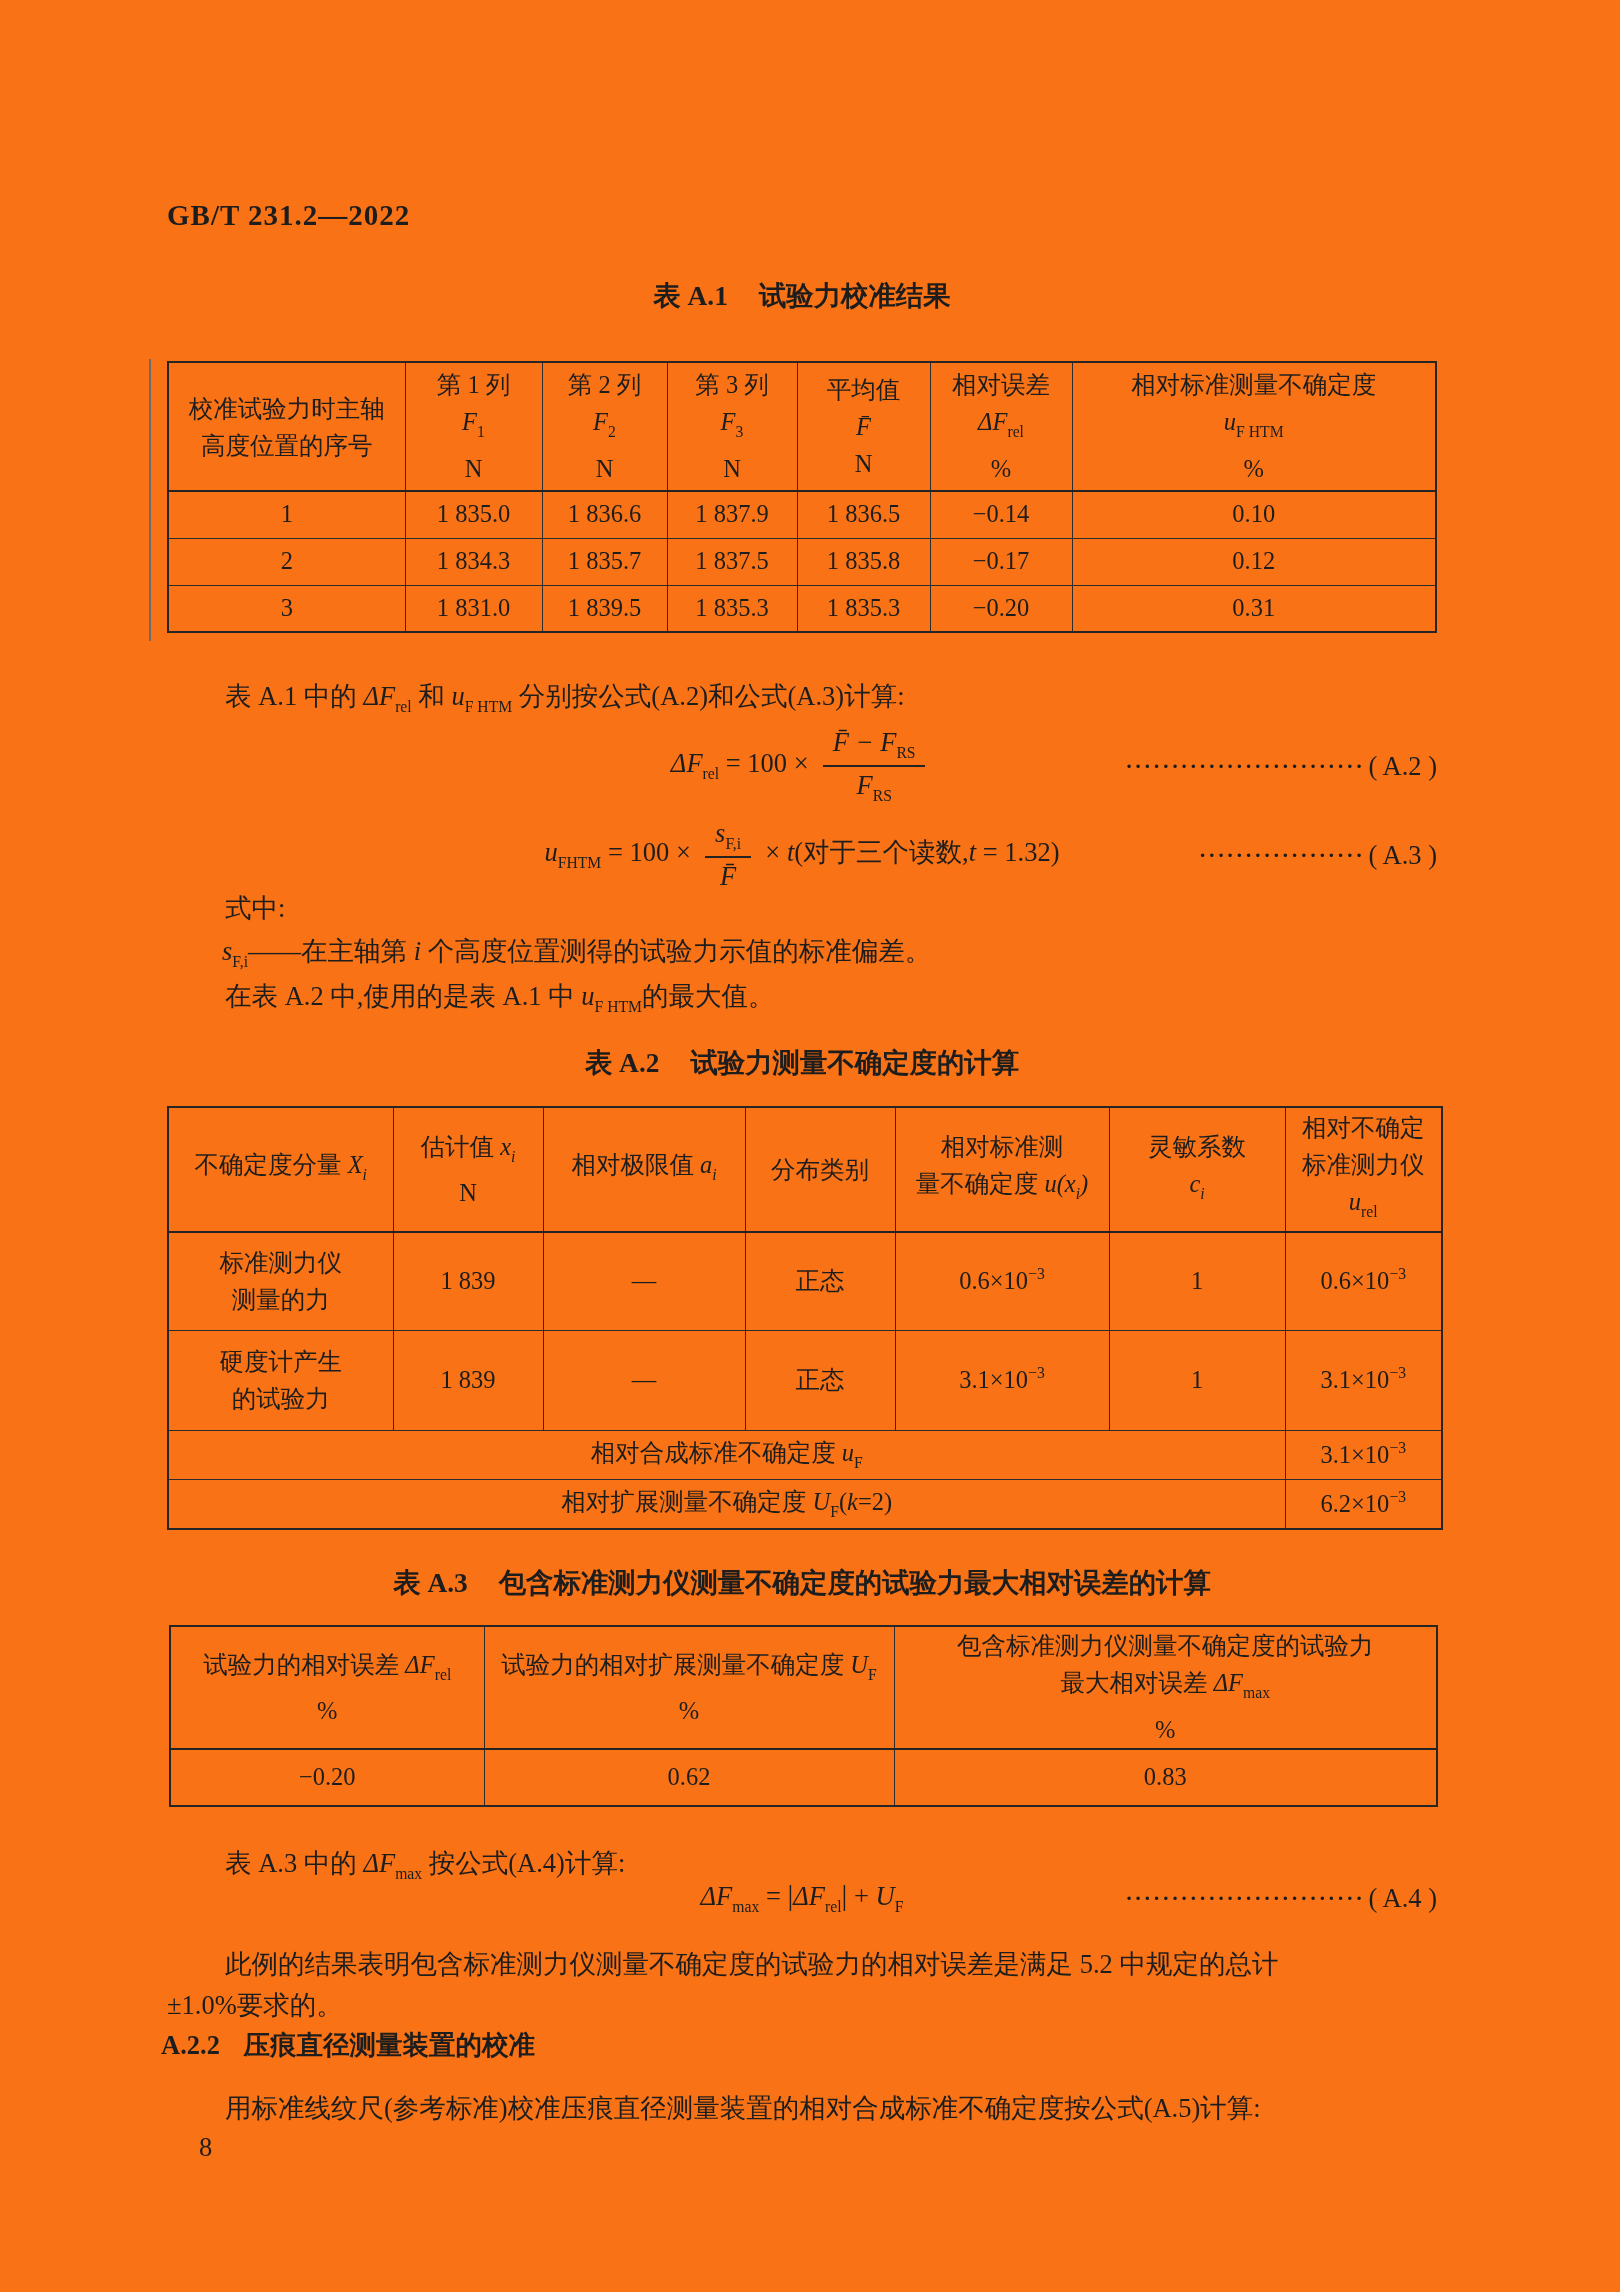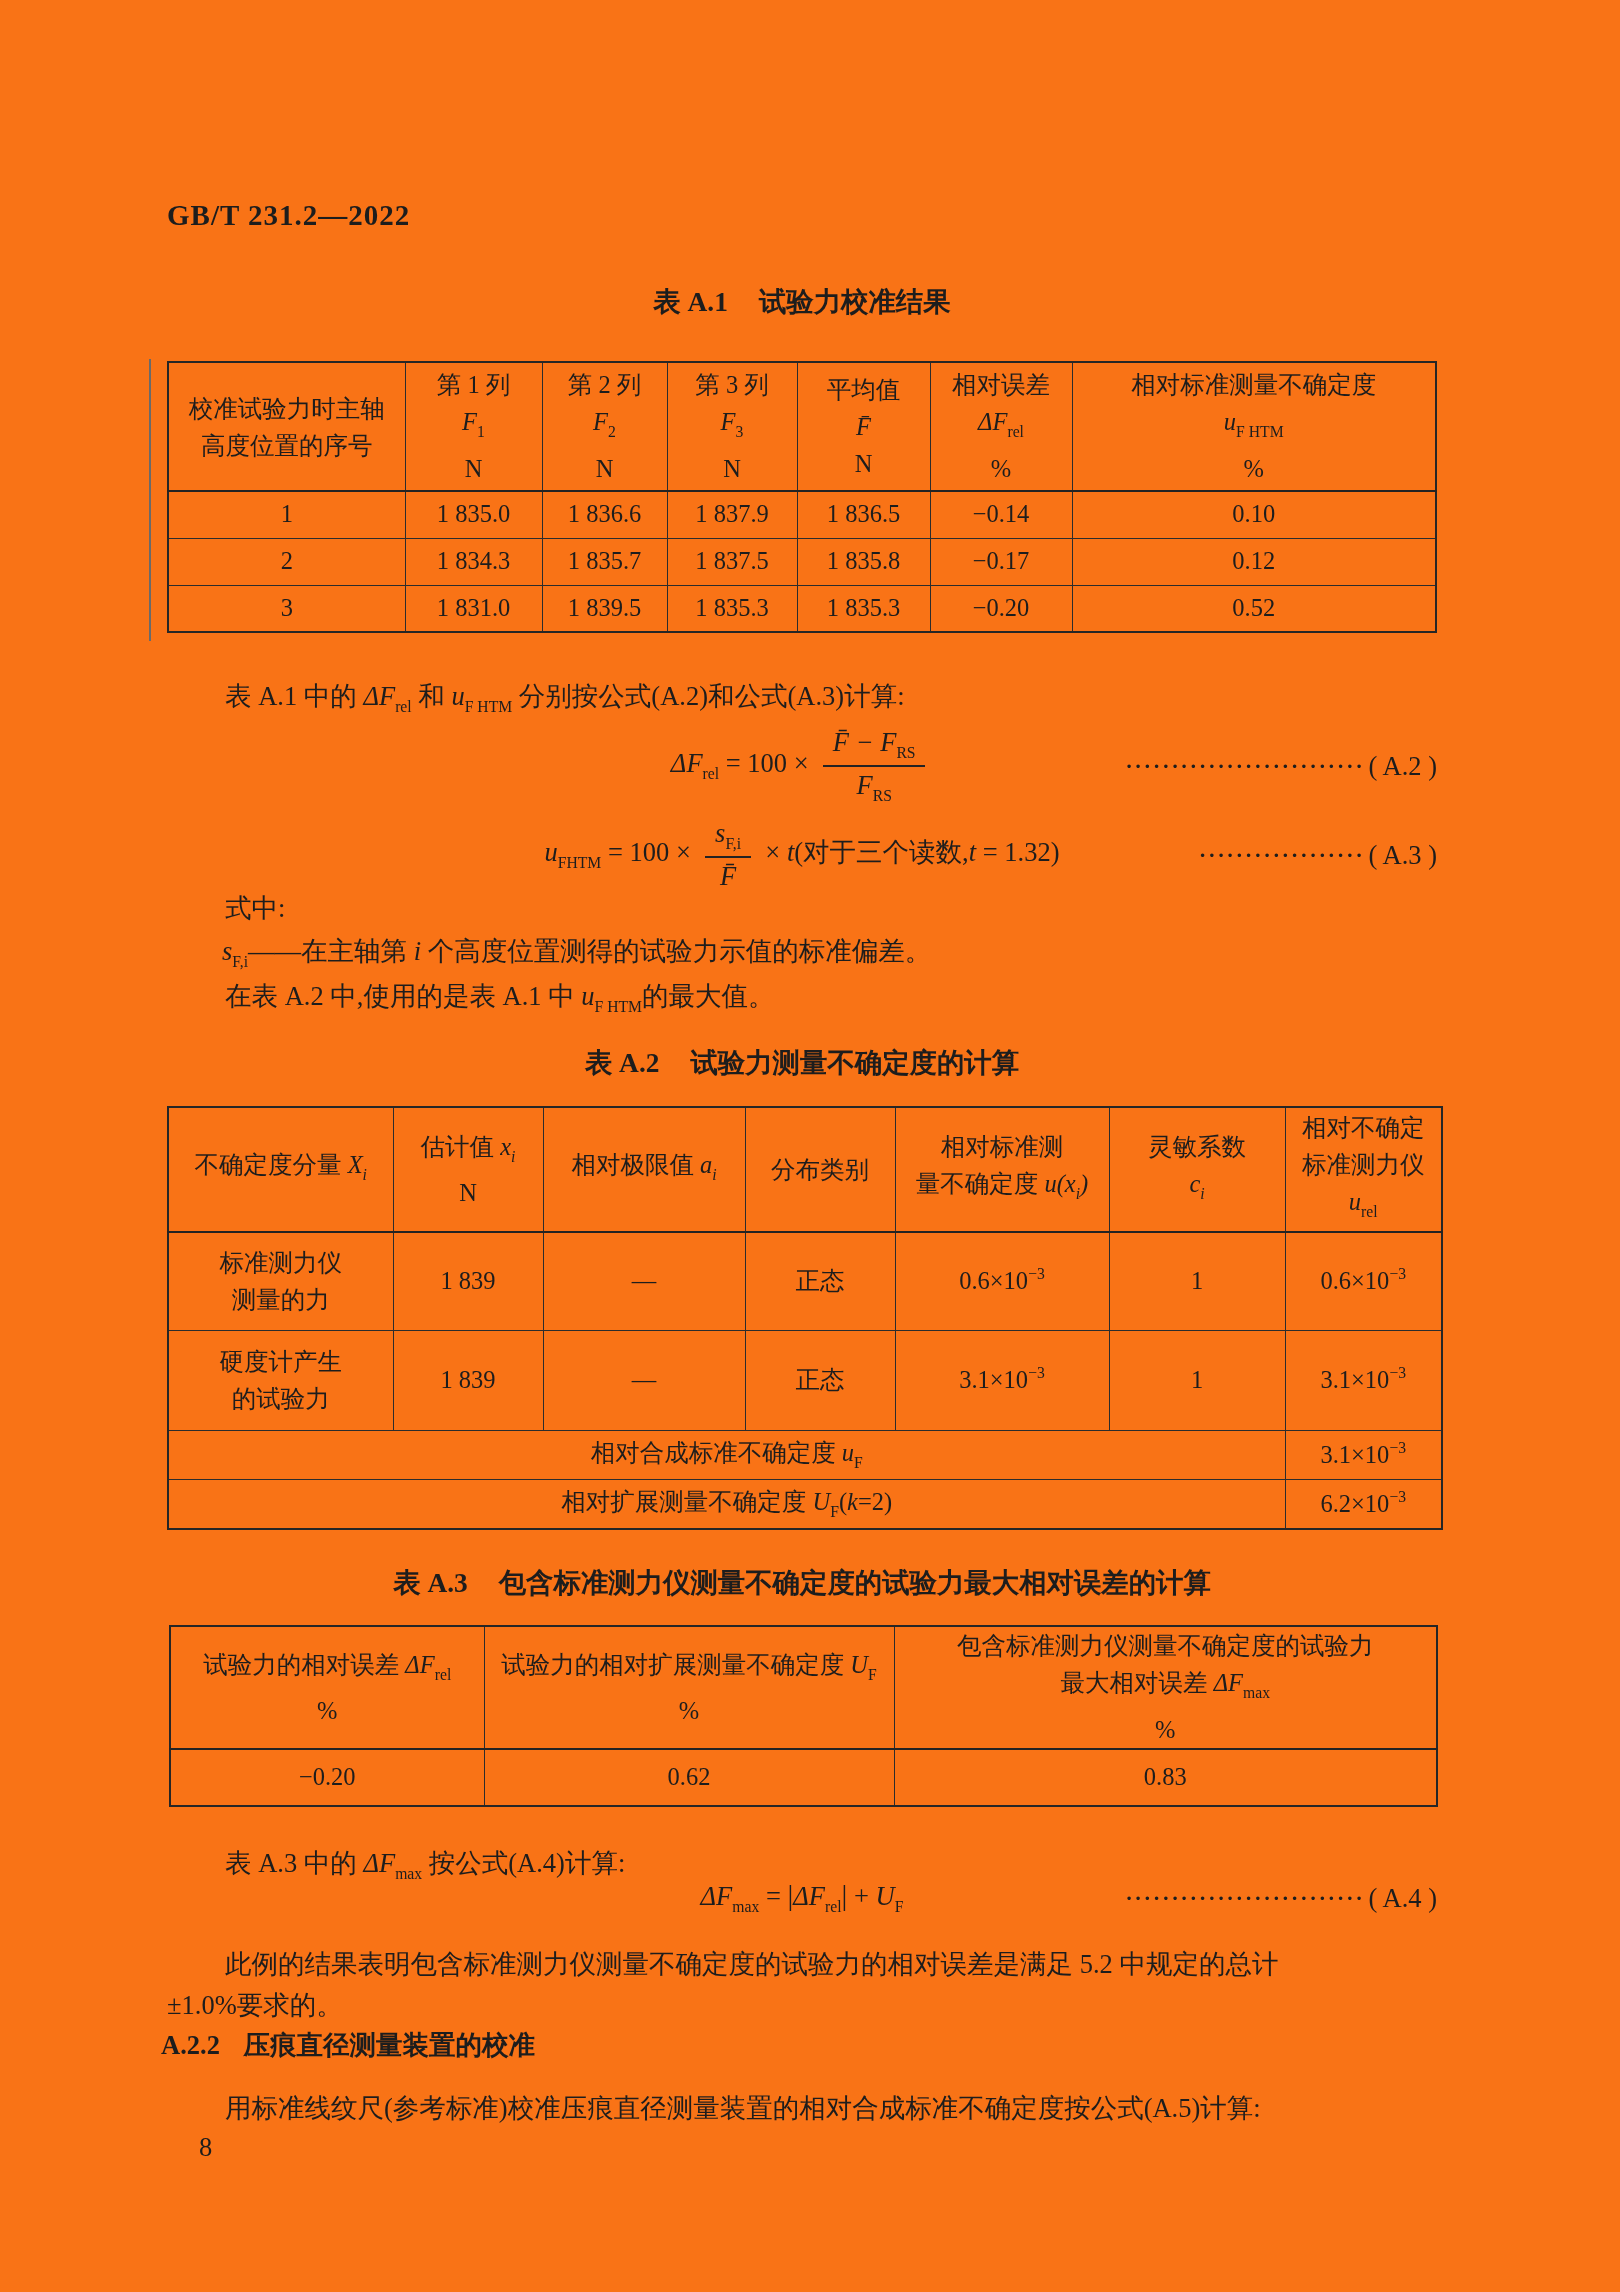--- a/index.html
+++ b/index.html
@@ -43,21 +43,21 @@
   .bar{font-size:29px;}
   .pagenum{font-size:26.5px;}
 </style>
 </head>
 <body>
 
 <div class="page">
 
   <div class="abs docnum" style="left:167px;top:199px;">GB/T 231.2—2022</div>
 
-  <div class="abs center-title" style="top:284px;">
+  <div class="abs center-title" style="top:278px;">
     <span>表 A.1</span><span class="tgap"></span><span>试验力校准结果</span>
   </div>
 
   <div class="abs change-mark" style="left:149px;top:359px;height:282px;"></div>
 
   <table class="doc" style="left:167px;top:361px;width:1269px;">
     <colgroup>
       <col style="width:237px">
         <col style="width:137px">
         <col style="width:125px">
@@ -121,21 +121,21 @@
         <td>−0.17</td>
         <td>0.12</td>
       </tr>
       <tr style="height:47px;">
         <td>3</td>
         <td>1 831.0</td>
         <td>1 839.5</td>
         <td>1 835.3</td>
         <td>1 835.3</td>
         <td>−0.20</td>
-        <td>0.52</td>
+        <td>0.31</td>
       </tr>
     </tbody>
   </table>
 
   <div class="abs para" style="left:225px;top:678px;">
     <span>表 A.1 中的 </span><span class="it">ΔF</span><span class="sb">rel</span><span> 和 </span><span class="it">u</span><span class="sb">F HTM</span><span> 分别按公式(A.2)和公式(A.3)计算:</span>
   </div>
 
   <div class="abs formula" style="left:167px;top:721px;width:1270px;height:90px;">
     <div class="fx">

